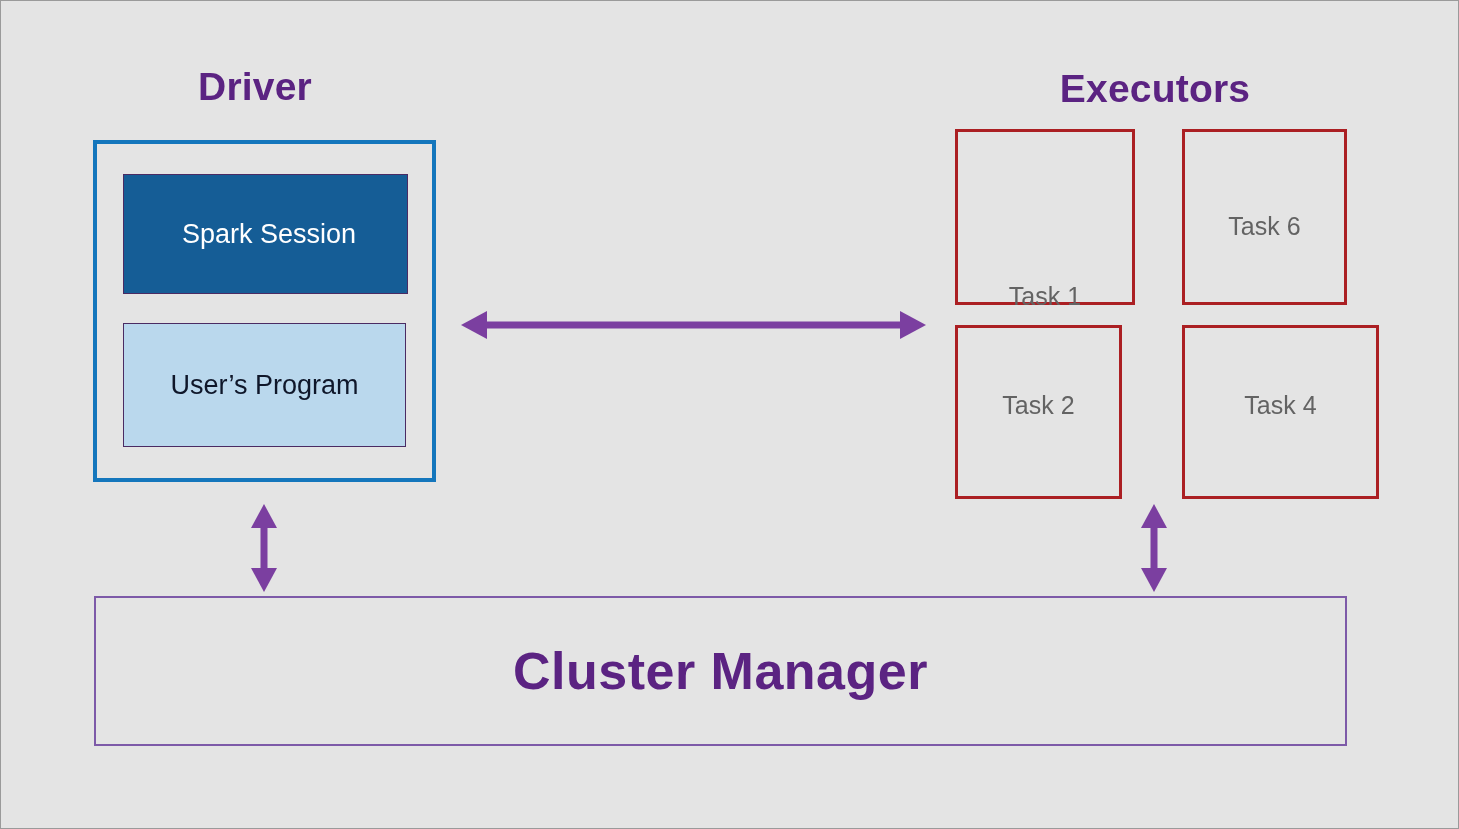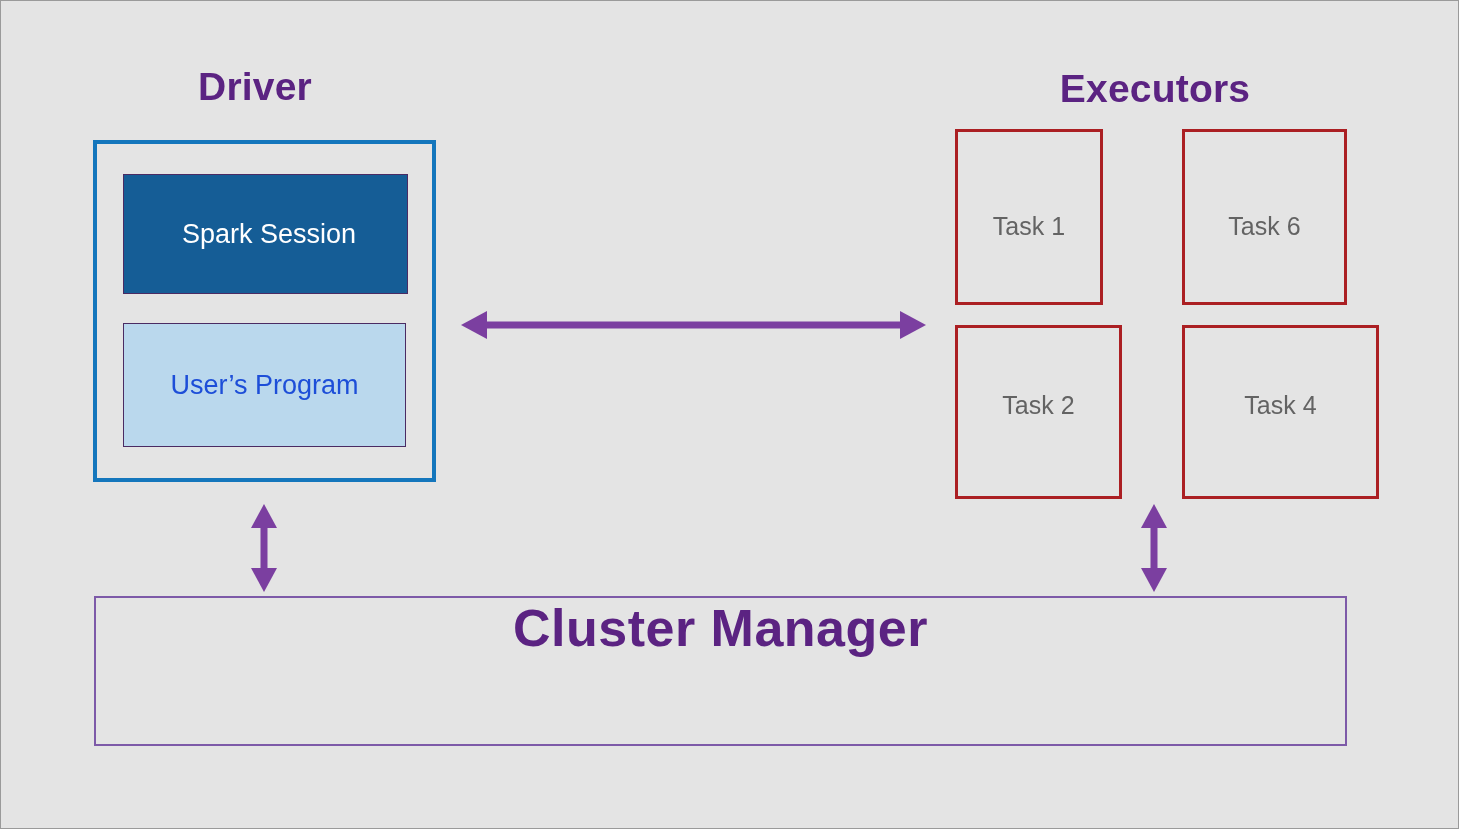--- a/index.html
+++ b/index.html
@@ -78,61 +78,61 @@
     width: 283px;
     height: 124px;
     box-sizing: border-box;
     border: 1px solid #4a2b63;
     background: #bad8ed;
     display: flex;
     align-items: center;
     justify-content: center;
   }
   #users-program-box .box-label {
-    color: #1d4ed8;
+    color: #0f172a;
     font-size: 27px;
     font-weight: normal;
   }
 
   
   .task-box {
     position: absolute;
     box-sizing: border-box;
     border: 3px solid #ab1f23;
     background: transparent;
     display: flex;
     align-items: center;
     justify-content: center;
   }
   .task-box .box-label {
     color: #636363;
     font-size: 25px;
     font-weight: normal;
   }
-  #task-box-1 { left: 954px;  top: 128px; width: 148px; height: 176px; }
+  #task-box-1 { left: 954px;  top: 128px; width: 180px; height: 176px; align-items: flex-end; }
   #task-box-2 { left: 1181px; top: 128px; width: 165px; height: 176px; }
   #task-box-3 { left: 954px;  top: 324px; width: 167px; height: 174px; }
   #task-box-4 { left: 1181px; top: 324px; width: 197px; height: 174px; }
   #task-box-1 .box-label { transform: translateY(9px); }
   #task-box-2 .box-label { transform: translateY(9px); }
   #task-box-3 .box-label { transform: translateY(-7px); }
   #task-box-4 .box-label { transform: translateY(-7px); }
 
   
   #cluster-manager-box {
     position: absolute;
     left: 93px;
     top: 595px;
     width: 1253px;
     height: 150px;
     box-sizing: border-box;
     border: 2px solid #7d5aa8;
     background: transparent;
     display: flex;
-    align-items: flex-start;
+    align-items: center;
     justify-content: center;
   }
   #cluster-manager-box .box-label {
     color: #5b2382;
     font-size: 52px;
     font-weight: bold;
     letter-spacing: 0.5px;
   }
 
   

